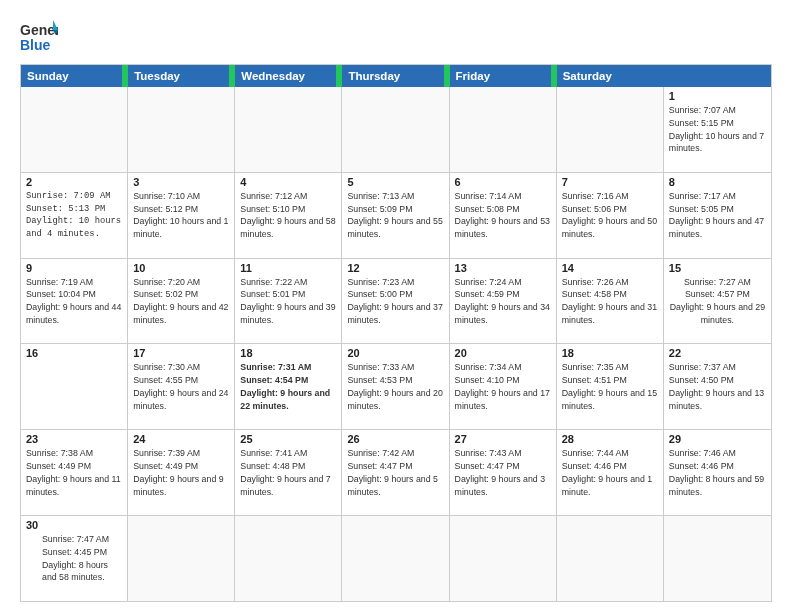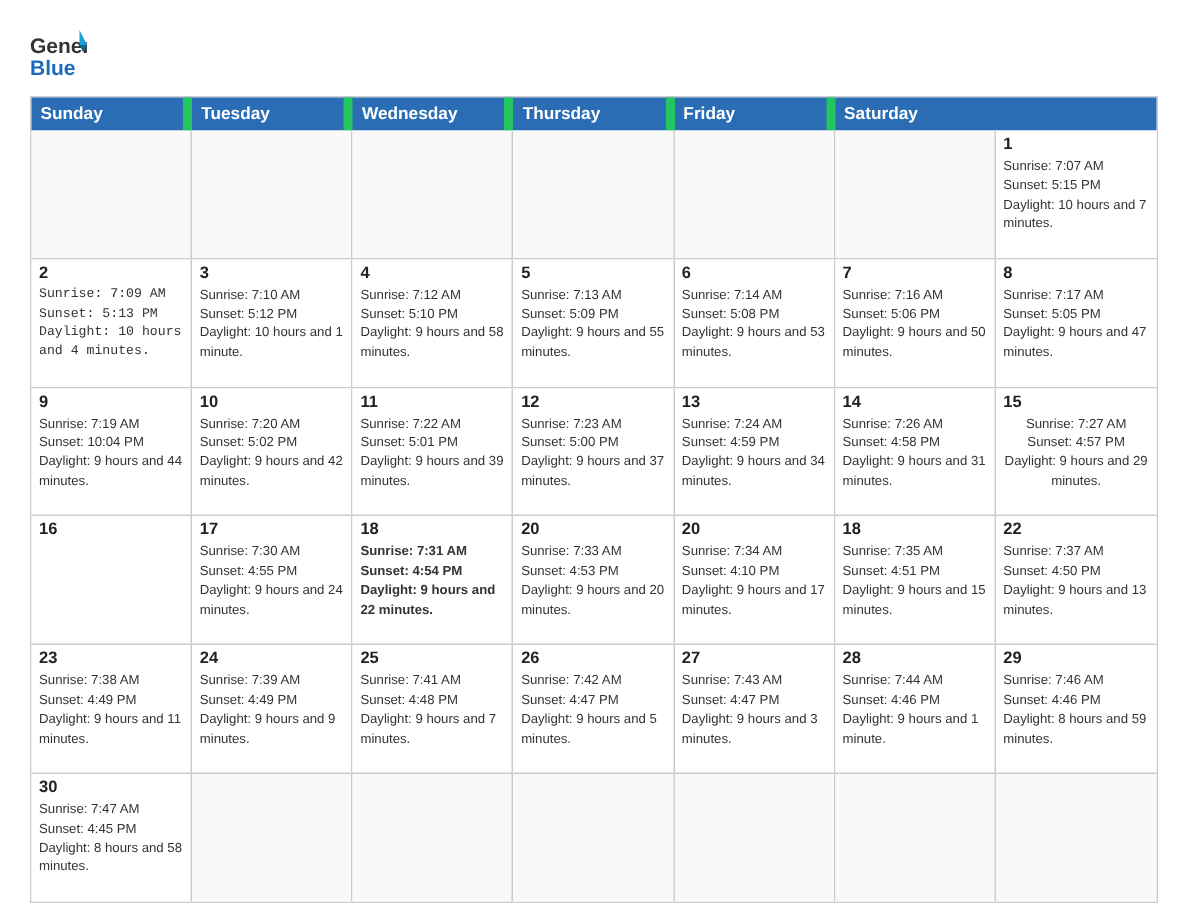--- a/index.html
+++ b/index.html
@@ -311,21 +311,21 @@
           <div class="cal-cell">
             <span class="day-num">29</span>
             <div class="day-info" style="white-space: pre-line;">Sunrise: 7:46 AM
 Sunset: 4:46 PM
 Daylight: 8 hours and 59 minutes.</div>
           </div>
         </div>
         <div class="cal-row">
           <div class="cal-cell">
             <span class="day-num">30</span>
-            <div class="day-info" style="white-space: pre-line;">Sunrise: 7:47 AM
+            <div class="day-info" style="white-space: pre-line; margin-left: 16px;">Sunrise: 7:47 AM
 Sunset: 4:45 PM
 Daylight: 8 hours and 58 minutes.</div>
           </div>
           <div class="cal-cell empty"></div>
           <div class="cal-cell empty"></div>
           <div class="cal-cell empty"></div>
           <div class="cal-cell empty"></div>
           <div class="cal-cell empty"></div>
           <div class="cal-cell empty"></div>
         </div>

